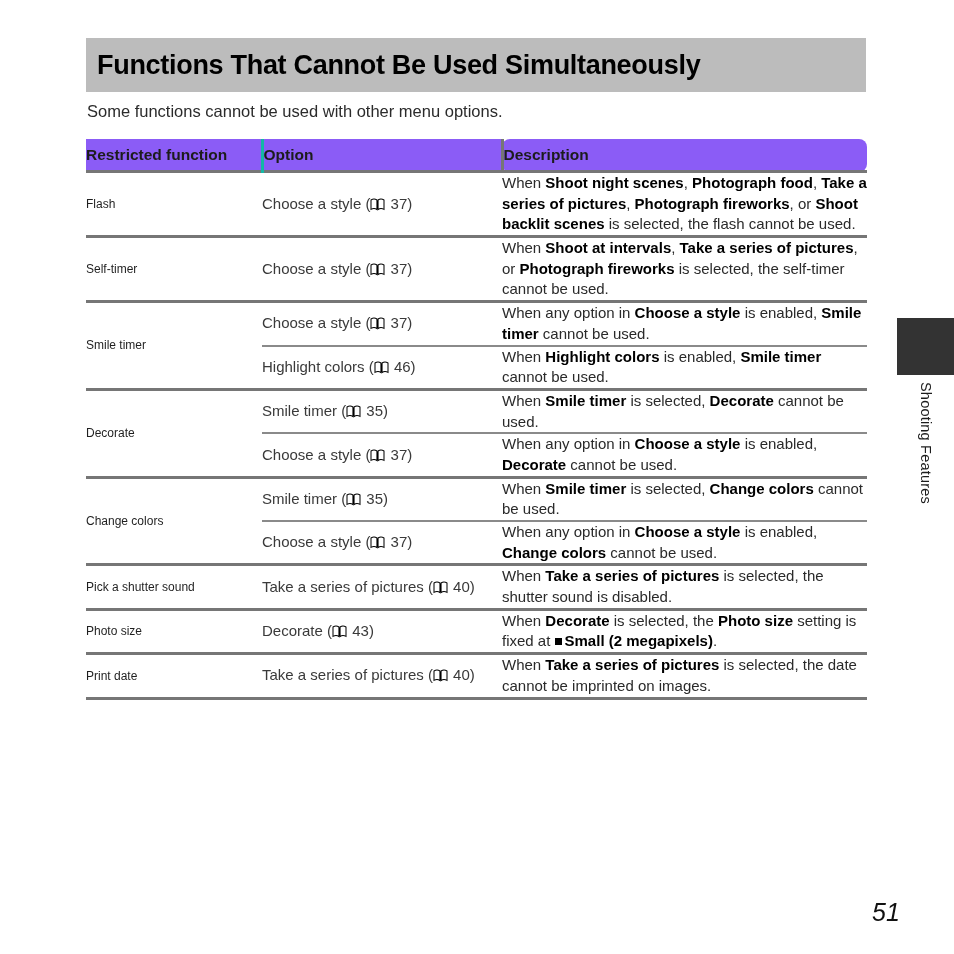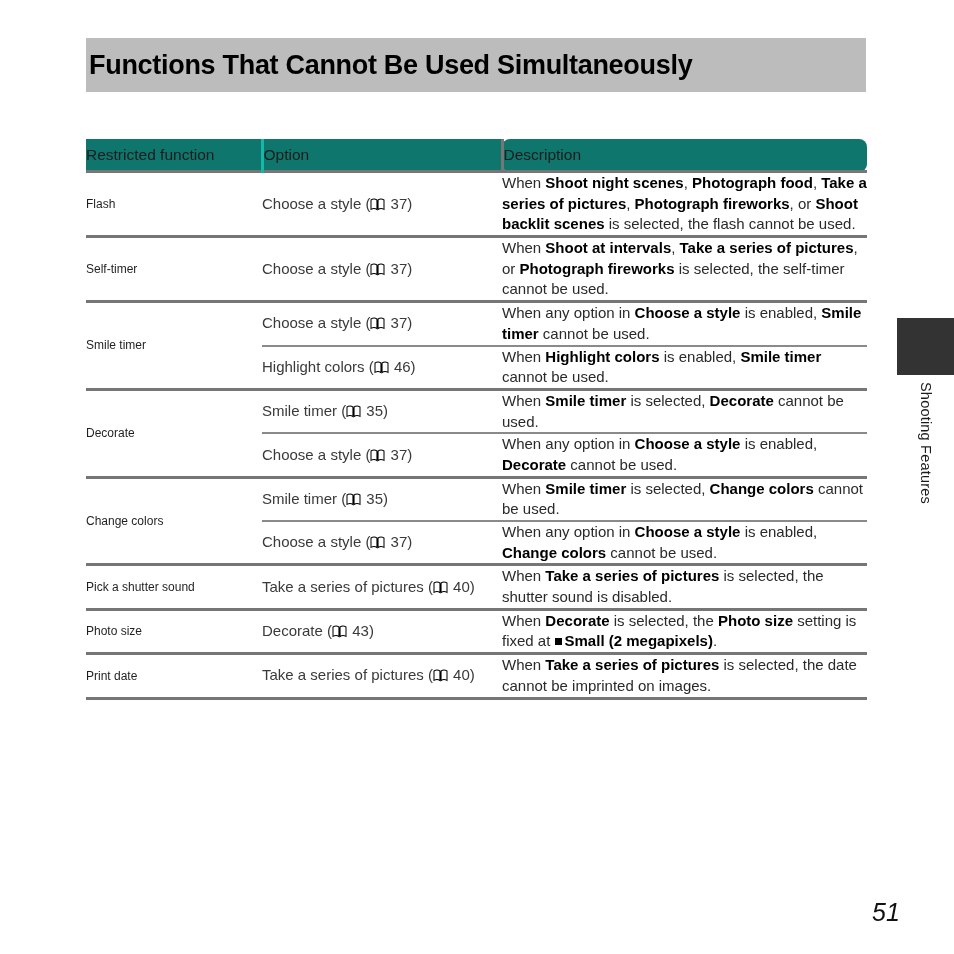--- a/index.html
+++ b/index.html
@@ -32,21 +32,21 @@
     height: 54px;
     background: #bcbcbc;
     display: flex;
     align-items: center;
   }
   .title-bar .title-text {
     font-size: 27px;
     font-weight: bold;
     letter-spacing: -0.3px;
     color: #000000;
-    padding-left: 3px;
+    padding-left: 11px;
     line-height: 1;
   }
 
   
   .intro {
     position: absolute;
     left: 87px;
     top: 101px;
     font-size: 16.5px;
     color: #2b2b2b;
@@ -72,23 +72,23 @@
 
   table.spec th, table.spec td {
     border: 0;
     vertical-align: middle;
     text-align: left;
     padding: 0;
   }
 
   
   thead th {
-    background: #0f766e;
+    background: #8b5cf6;
     height: 31px;
-    font-weight: normal;
+    font-weight: bold;
     font-size: 15.5px;
     color: #1c1c1c;
     text-align: center;
     border-top: 3px solid #767676;
     border-bottom: 3px solid #767676;
   }
   thead th.h2 { border-left: 3px solid #14b8a6; }
   thead th.h3 { border-left: 3px solid #767676; border-radius: 8px; }
 
   
@@ -177,20 +177,21 @@
 </style>
 </head>
 <body>
 
 <div class="page">
 
   <div class="title-bar">
     <div class="title-text">Functions That Cannot Be Used Simultaneously</div>
   </div>
 
+  <div class="intro">Some functions cannot be used with other menu options.</div>
 
   <div class="tbl-wrap">
     <table class="spec">
       <colgroup>
           <col class="c1">
           <col class="c2">
           <col class="c3">
         </colgroup>
       <thead>
         <tr>

